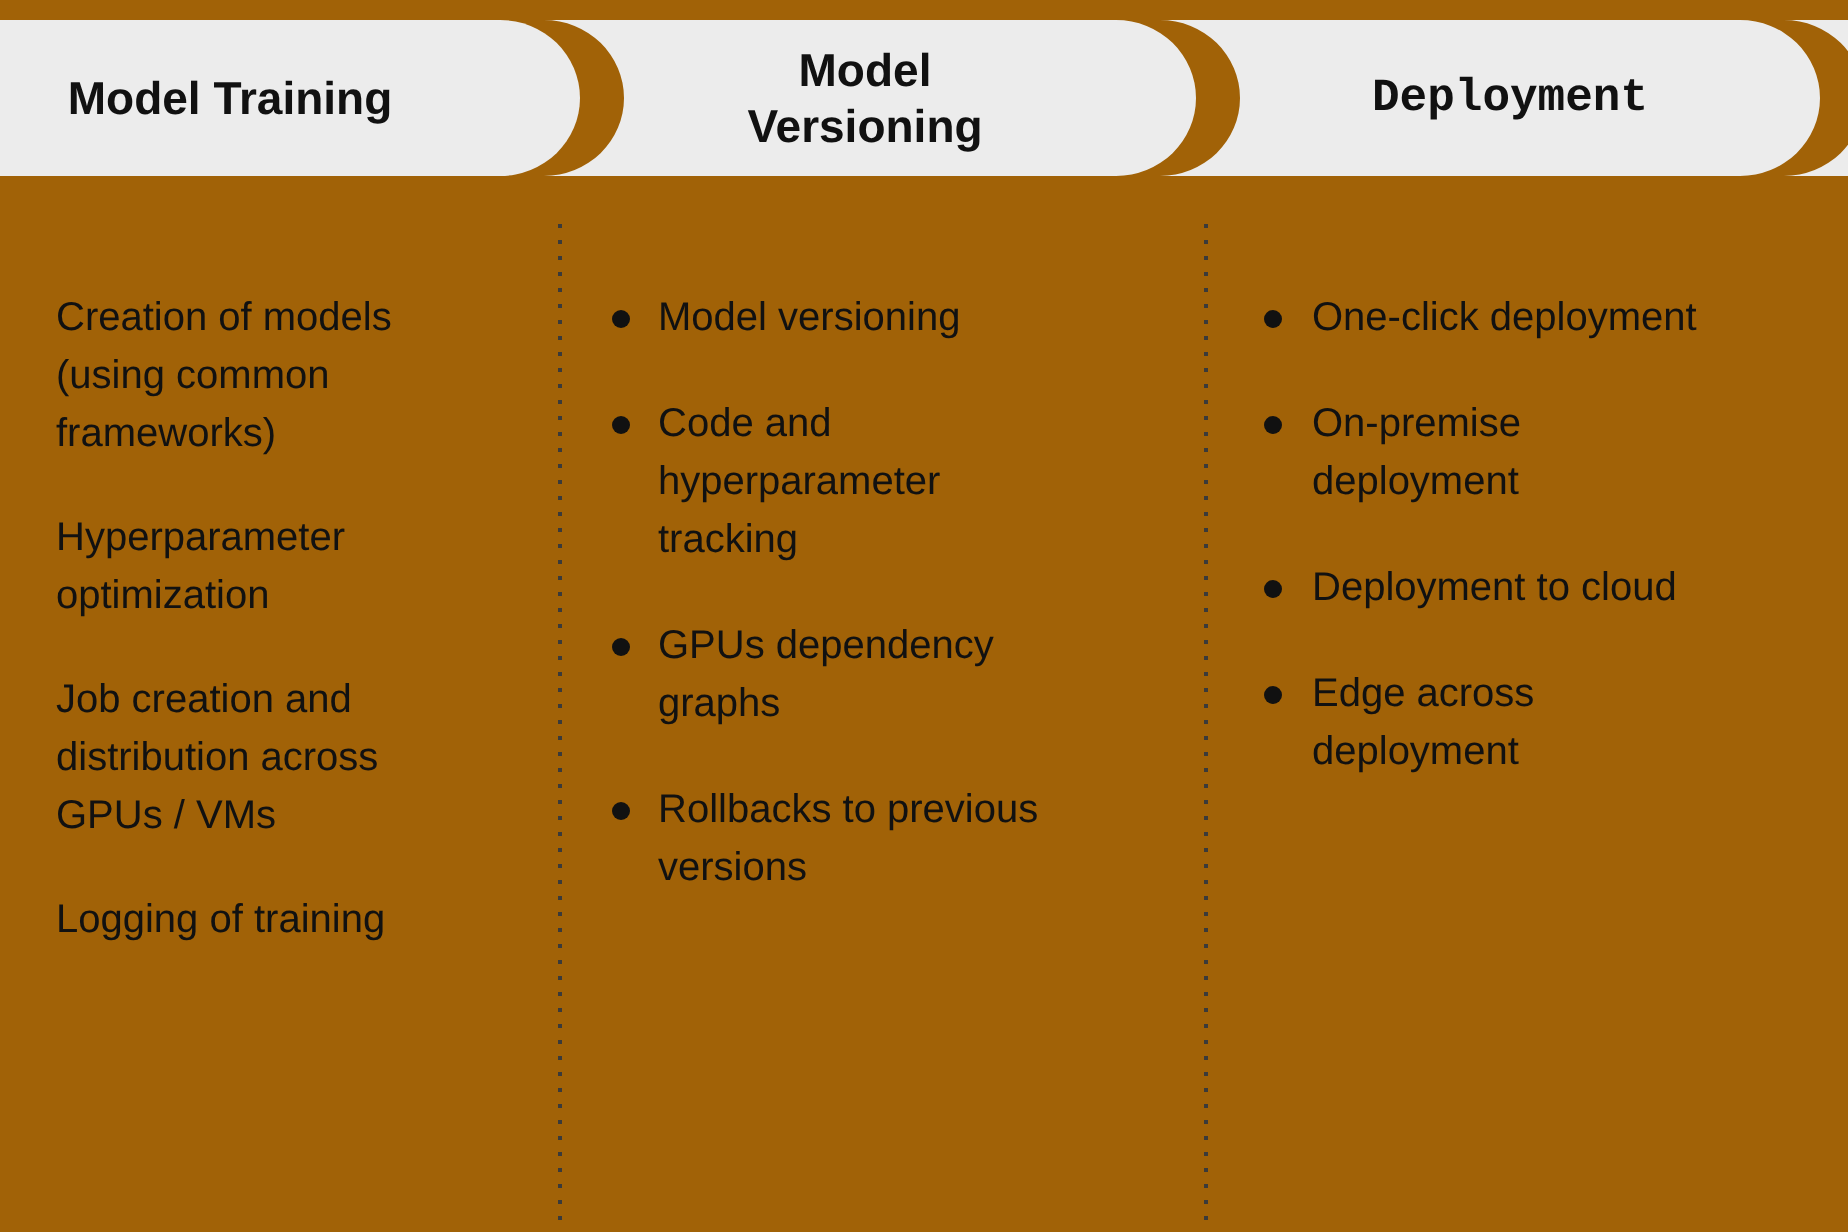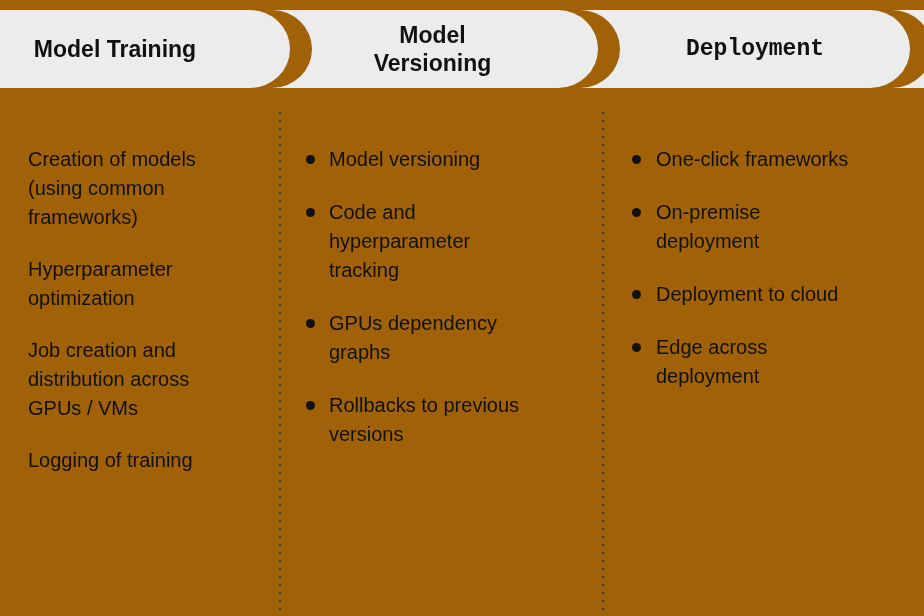--- a/index.html
+++ b/index.html
@@ -86,19 +86,19 @@
     </div>
 
   <ul class="col col-bullets-1">
       <li><span class="bullet"></span><span>Model versioning</span></li>
       <li><span class="bullet"></span><span>Code and hyperparameter tracking</span></li>
       <li><span class="bullet"></span><span>GPUs dependency graphs</span></li>
       <li><span class="bullet"></span><span>Rollbacks to previous versions</span></li>
     </ul>
 
   <ul class="col col-bullets-2">
-      <li><span class="bullet"></span><span>One-click frameworks</span></li>
+      <li><span class="bullet"></span><span>One-click deployment</span></li>
       <li><span class="bullet"></span><span>On-premise deployment</span></li>
       <li><span class="bullet"></span><span>Deployment to cloud</span></li>
       <li><span class="bullet"></span><span>Edge across deployment</span></li>
     </ul>
 
 </div>
 
 </body></html>

